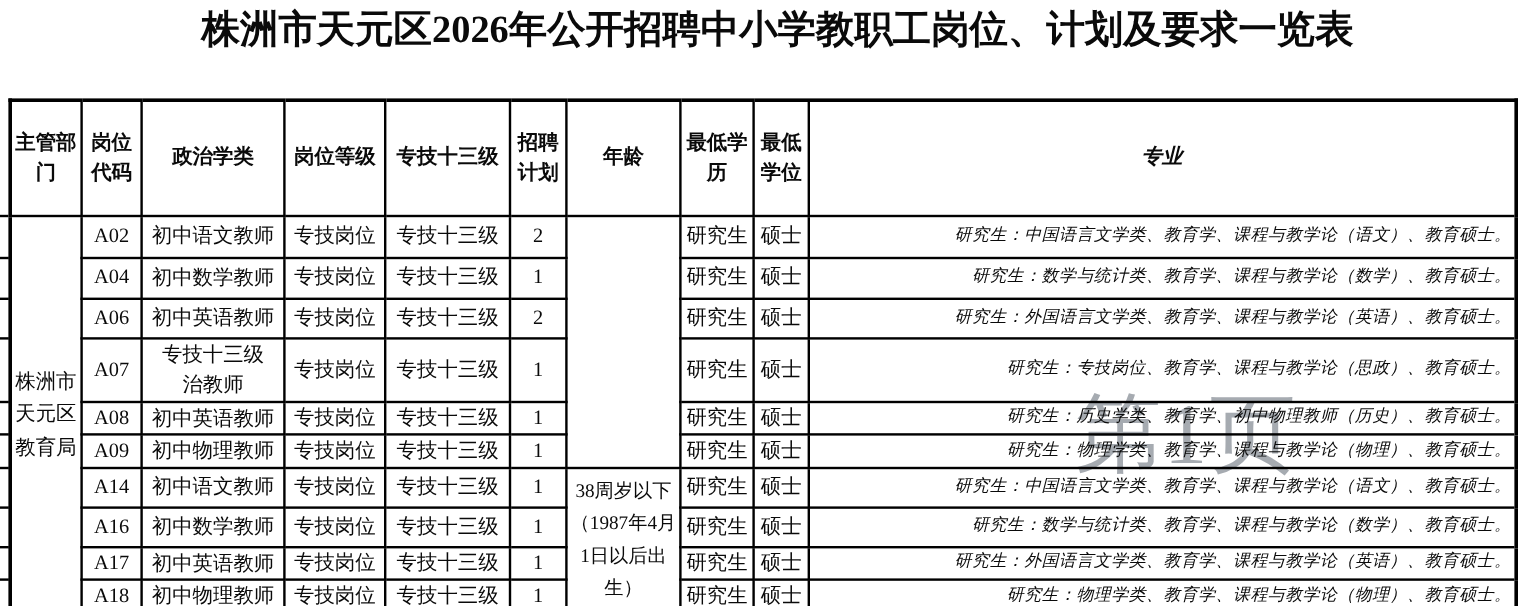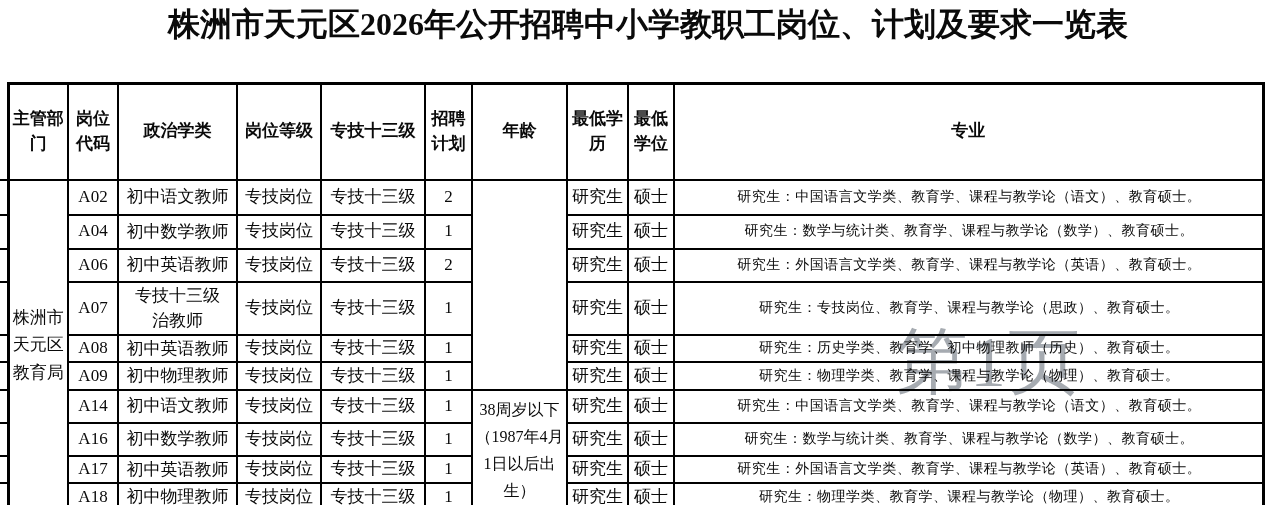--- a/index.html
+++ b/index.html
@@ -21,22 +21,22 @@
   }
   td,th{
     border:2px solid #000;padding:0 2px;text-align:center;vertical-align:middle;
     white-space:pre-line;font-size:17px;line-height:1.3;font-weight:normal;
     overflow:hidden;box-sizing:border-box;
   }
   th{font-weight:bold;border-top-width:3px;line-height:1.45;}
   td.stub{border:none;border-bottom:2px solid #000;padding:0;}
   th.h-dept,td.c-dept{border-left-width:3px;}
   td.c-dept{border-bottom-width:3px;line-height:1.6;}
-  th.h-major,td.c-major{border-right-width:3px;}
-  td.c-major{text-align:center;font-size:14px;padding:0 2px 0 4px;letter-spacing:0.5px;}
+  th.h-major,td.c-major{border-right-width:3px;font-style:italic;}
+  td.c-major{text-align:right;font-size:14px;padding:0 2px 0 4px;letter-spacing:0.5px;}
   td.c-age{font-size:16px;line-height:1.7;}
   td.c-age2{border-bottom-width:3px;}
   td.c-name{line-height:1.5;}
   tr.r-last td{border-bottom-width:3px;}
   tr.r-last td.stub{border-bottom-width:2px;}
 </style>
 </head>
 <body>
 
 <div class="watermark">第1页</div>

